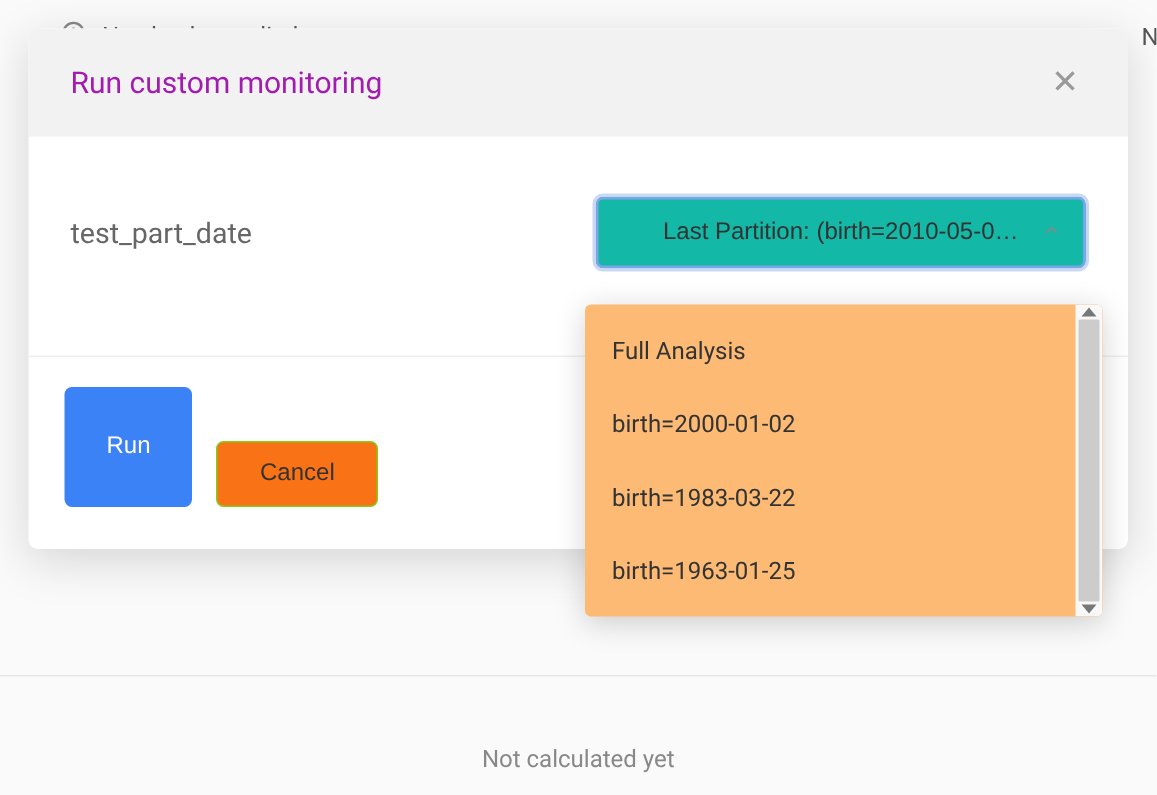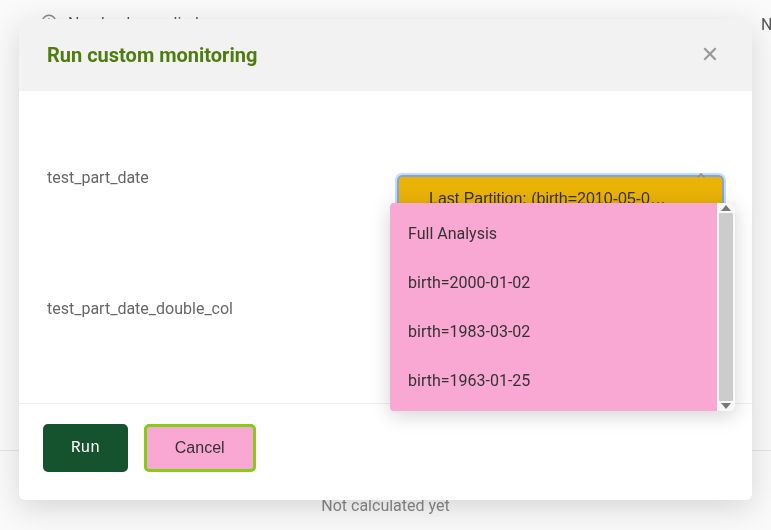--- a/index.html
+++ b/index.html
@@ -67,22 +67,22 @@
     .modal-header {
       background: #f2f2f2;
       padding: 22px 28px;
       display: flex;
       align-items: center;
       justify-content: space-between;
       border-radius: 6px 6px 0 0;
     }
     .modal-title {
       font-size: 20px;
-      font-weight: 700;
-      color: #4d7c0f;
+      font-weight: 400;
+      color: #a21caf;
     }
     .close-btn {
       background: none;
       border: none;
       color: #999;
       font-size: 22px;
       cursor: pointer;
       width: 28px;
       height: 28px;
       display: flex;
@@ -94,41 +94,40 @@
       border-bottom: 1px solid #eee;
     }
     .form-row {
       display: flex;
       align-items: center;
       margin-bottom: 48px;
     }
     .form-label {
       width: 350px;
       color: #666;
-      font-size: 16px;
+      font-size: 19px;
     }
     .select-wrapper {
       flex: 1;
       position: relative;
     }
     .select-trigger {
       width: 100%;
       border: 1px solid #ccc;
       border-radius: 5px;
       padding: 14px 44px 14px 18px;
       font-size: 16px;
       color: #333;
-      background: #eab308;
-      cursor: pointer;
-      text-align: center;
+      background: #14b8a6;
+      cursor: pointer;
+      text-align: right;
       overflow: hidden;
       text-overflow: ellipsis;
       white-space: nowrap;
       display: block;
-      margin-top: 44px;
     }
     .select-trigger.open {
       border: 2px solid #7aa6e8;
       outline: 2px solid #c8d9f2;
       padding: 13px 43px 13px 17px;
     }
     .chevron {
       position: absolute;
       right: 16px;
       top: 50%;
@@ -149,35 +148,35 @@
     }
     .btn {
       padding: 12px 28px;
       border-radius: 5px;
       font-size: 16px;
       font-weight: 500;
       cursor: pointer;
       border: none;
     }
     .btn-primary {
-      background: #14532d;
+      background: #3b82f6;
       color: #fff;
-      font-family: Liberation Mono, monospace;
     }
     .btn-secondary {
-      background: #f9a8d4;
-      border: 3px solid #84cc16;
+      background: #f97316;
+      border: 1px solid #84cc16;
       color: #333;
+      margin-top: 36px;
     }
     .dropdown {
       position: absolute;
       top: 203px;
       left: 390px;
       width: 345px;
-      background: #f9a8d4;
+      background: #fdba74;
       box-shadow: 0 4px 20px rgba(0,0,0,0.18);
       border-radius: 4px;
       overflow: hidden;
       display: flex;
     }
     .dropdown-list {
       flex: 1;
       padding: 6px 0;
     }
     .dropdown-item {
@@ -259,44 +258,33 @@
       <div class="select-wrapper">
         <button class="select-trigger open">Last Partition: (birth=2010-05-0…</button>
         <span class="chevron">
           <svg viewBox="0 0 24 24">
               <path d="M6 15l6-6 6 6"></path>
             </svg>
         </span>
       </div>
     </div>
 
-    <div class="form-row">
-      <div class="form-label">test_part_date_double_col</div>
-      <div class="select-wrapper">
-        <button class="select-trigger"></button>
-        <span class="chevron">
-          <svg viewBox="0 0 24 24">
-              <path d="M6 9l6 6 6-6"></path>
-            </svg>
-        </span>
-      </div>
-    </div>
 
   </div>
   <div class="modal-footer">
     <button class="btn btn-primary">Run</button>
     <button class="btn btn-secondary">Cancel</button>
   </div>
 </div>
 
 <div class="dropdown">
   <div class="dropdown-list" id="dropdown-list">
       <div class="dropdown-item">Full Analysis</div>
       <div class="dropdown-item">birth=2000-01-02</div>
-      <div class="dropdown-item">birth=1983-03-02</div>
+      <div class="dropdown-item">birth=1983-03-22</div>
       <div class="dropdown-item">birth=1963-01-25</div>
     </div>
   <div class="dropdown-scrollbar">
     <div class="scroll-arrow up"></div>
     <div class="scroll-thumb"></div>
     <div class="scroll-arrow down"></div>
   </div>
 </div>
 
 </body></html>

